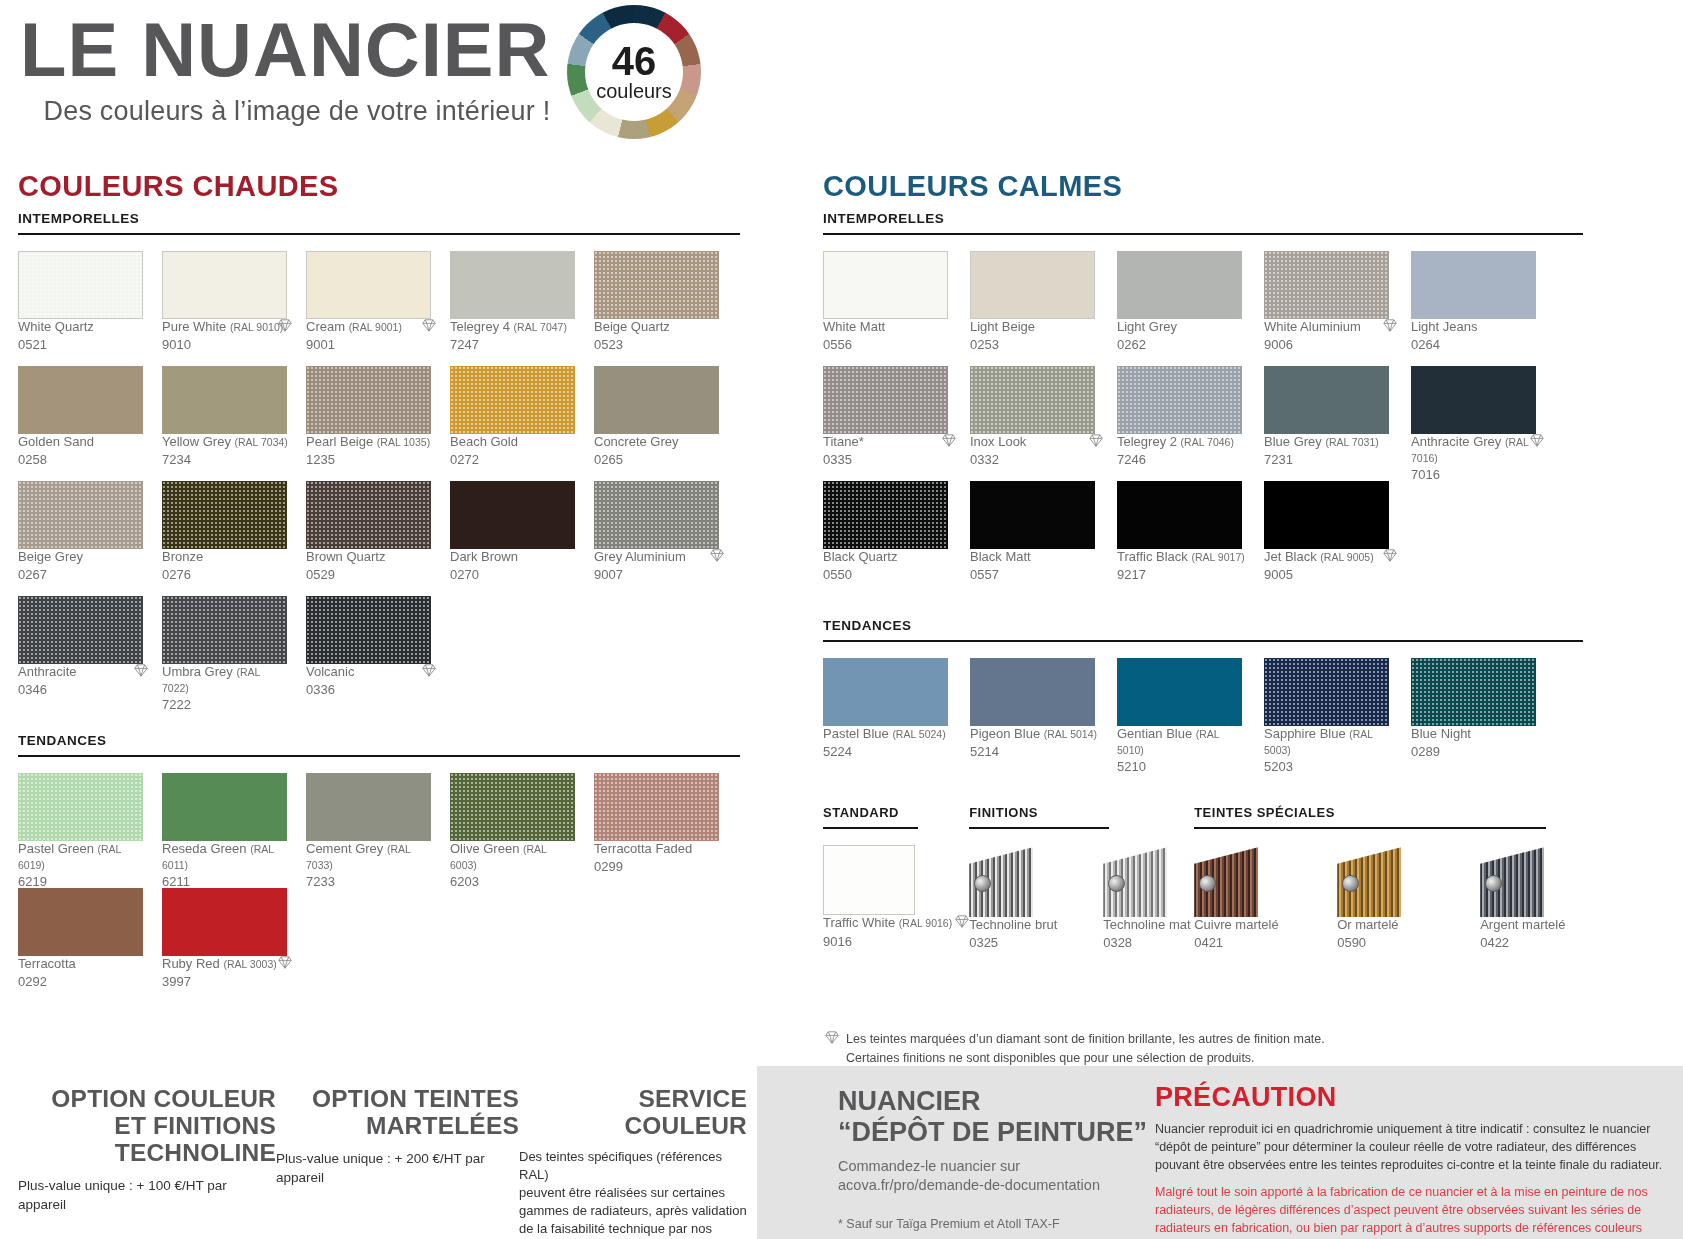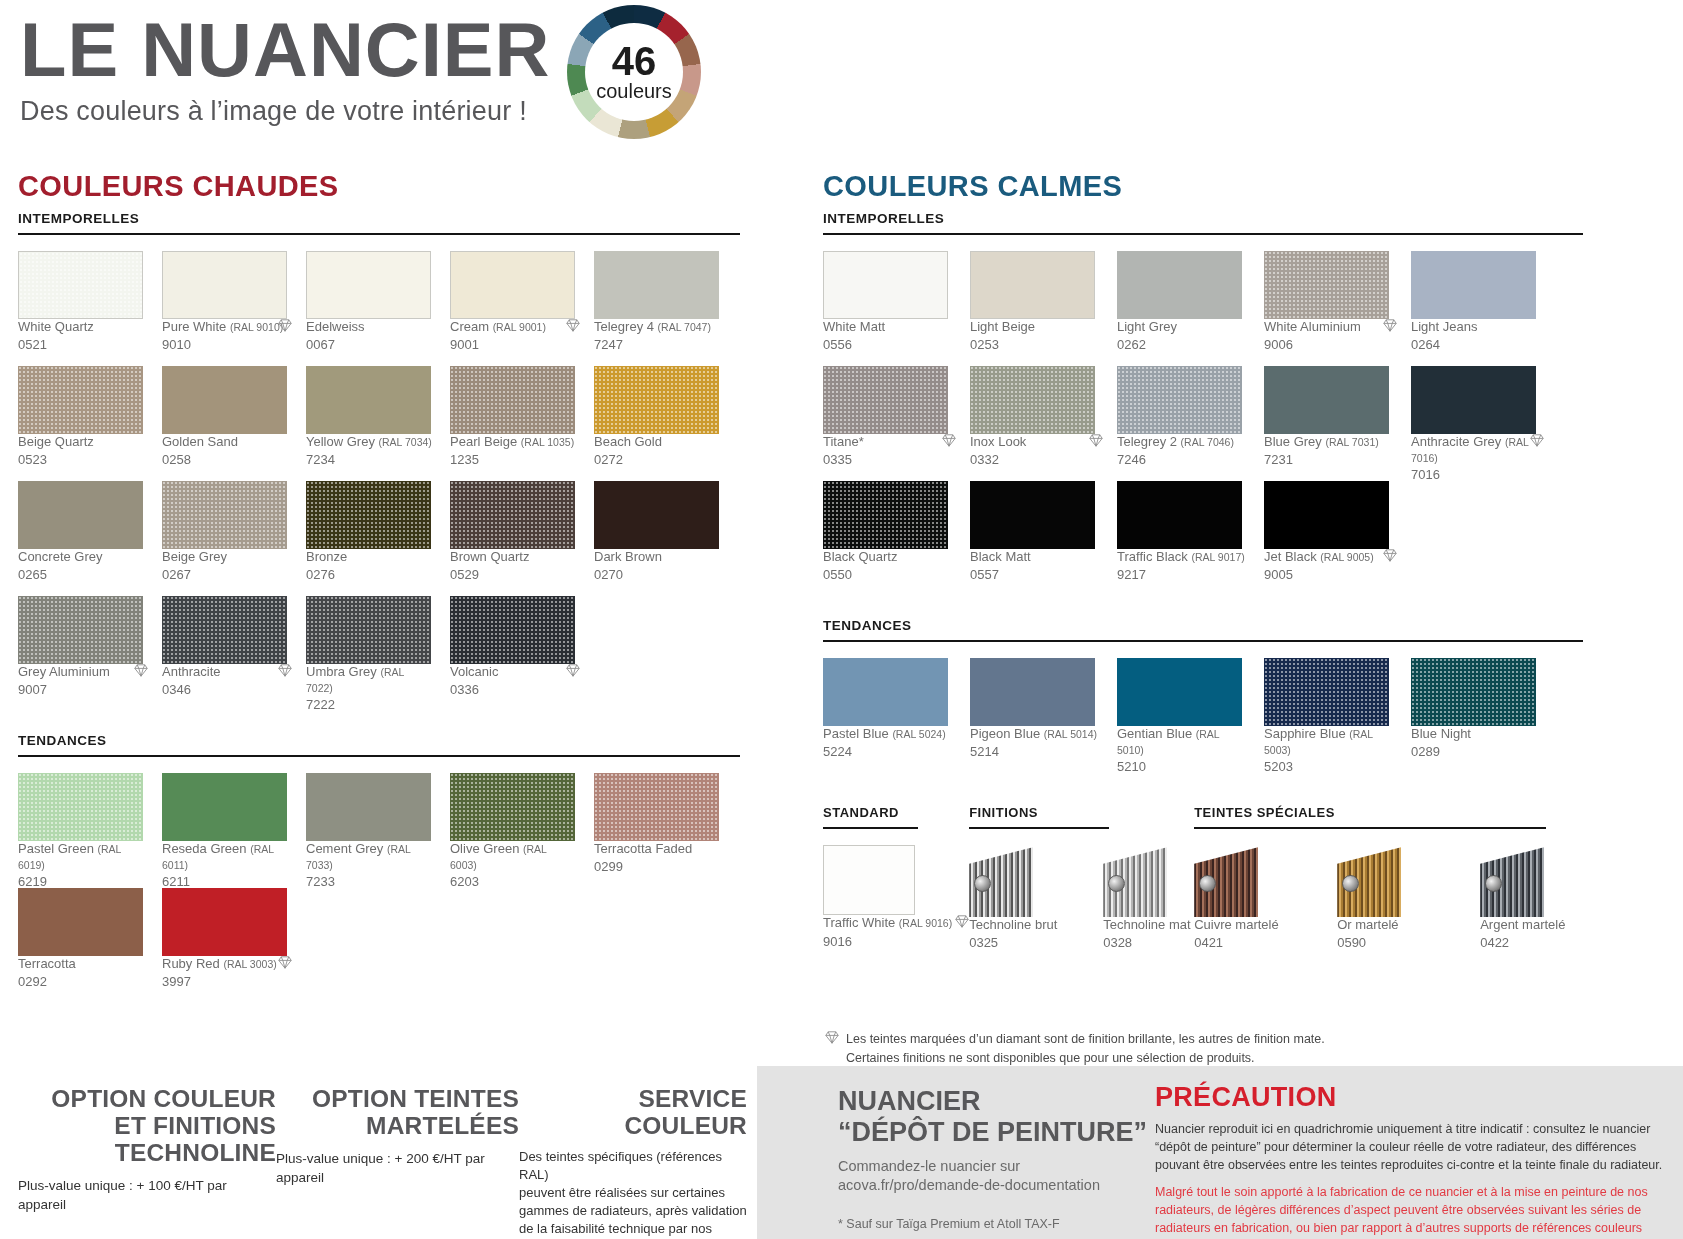--- a/index.html
+++ b/index.html
@@ -2,21 +2,21 @@
 <html><head>
 <meta charset="utf-8">
 <style>
   html,body { margin:0; padding:0; background:#fff; }
   .page {
     position:relative; width:1683px; height:1239px; background:#ffffff;
     font-family:"Liberation Sans", sans-serif; overflow:hidden;
     -webkit-font-smoothing:antialiased;
   }
   
-  .header { position:absolute; left:20px; top:10px; }
+  .header { position:absolute; left:20px; top:10px;text-align:right; }
   .page-title { font-size:76px; font-weight:700; color:#57575a; letter-spacing:1px; line-height:1.05; }
   .page-subtitle { font-size:27px; color:#57575a; margin-top:6px; letter-spacing:.2px; }
   .badge { position:absolute; left:567px; top:5px; width:134px; height:134px; border-radius:50%;
            display:flex; align-items:center; justify-content:center; }
   .badge-inner { width:98px; height:98px; background:#fff; border-radius:50%; display:flex;
                  flex-direction:column; align-items:center; justify-content:center; }
   .badge-count { font-size:40px; font-weight:700; color:#1d1d1d; line-height:.95; }
   .badge-label { font-size:20px; color:#1d1d1d; margin-top:0; }
 
   
@@ -124,25 +124,20 @@
             <div class="chip bordered" style="background-color: rgb(242, 240, 229);"></div>
             <div class="name-line">Pure White <span class="ral">(RAL 9010)</span><span class="diamond"><svg width="14" height="13" viewBox="0 0 14 13">
                   <g fill="none" stroke="#8f8f8f" stroke-width="0.9">
                     <path d="M3.2 0.8 L10.8 0.8 L13.2 4.4 L7 12.2 L0.8 4.4 Z"></path>
                     <path d="M0.8 4.4 L13.2 4.4"></path>
                     <path d="M3.2 0.8 L4.8 4.4 L7 12.2"></path>
                     <path d="M10.8 0.8 L9.2 4.4 L7 12.2"></path>
                   </g>
                 </svg></span></div>
             <div class="code">9010</div>
-          </div>
-          <div class="cell">
-            <div class="chip bordered" style="background-color: rgb(245, 243, 233);"></div>
-            <div class="name-line">Edelweiss</div>
-            <div class="code">0067</div>
           </div>
           <div class="cell">
             <div class="chip bordered" style="background-color: rgb(239, 233, 214);"></div>
             <div class="name-line">Cream <span class="ral">(RAL 9001)</span><span class="diamond"><svg width="14" height="13" viewBox="0 0 14 13">
                   <g fill="none" stroke="#8f8f8f" stroke-width="0.9">
                     <path d="M3.2 0.8 L10.8 0.8 L13.2 4.4 L7 12.2 L0.8 4.4 Z"></path>
                     <path d="M0.8 4.4 L13.2 4.4"></path>
                     <path d="M3.2 0.8 L4.8 4.4 L7 12.2"></path>
                     <path d="M10.8 0.8 L9.2 4.4 L7 12.2"></path>
                   </g>

